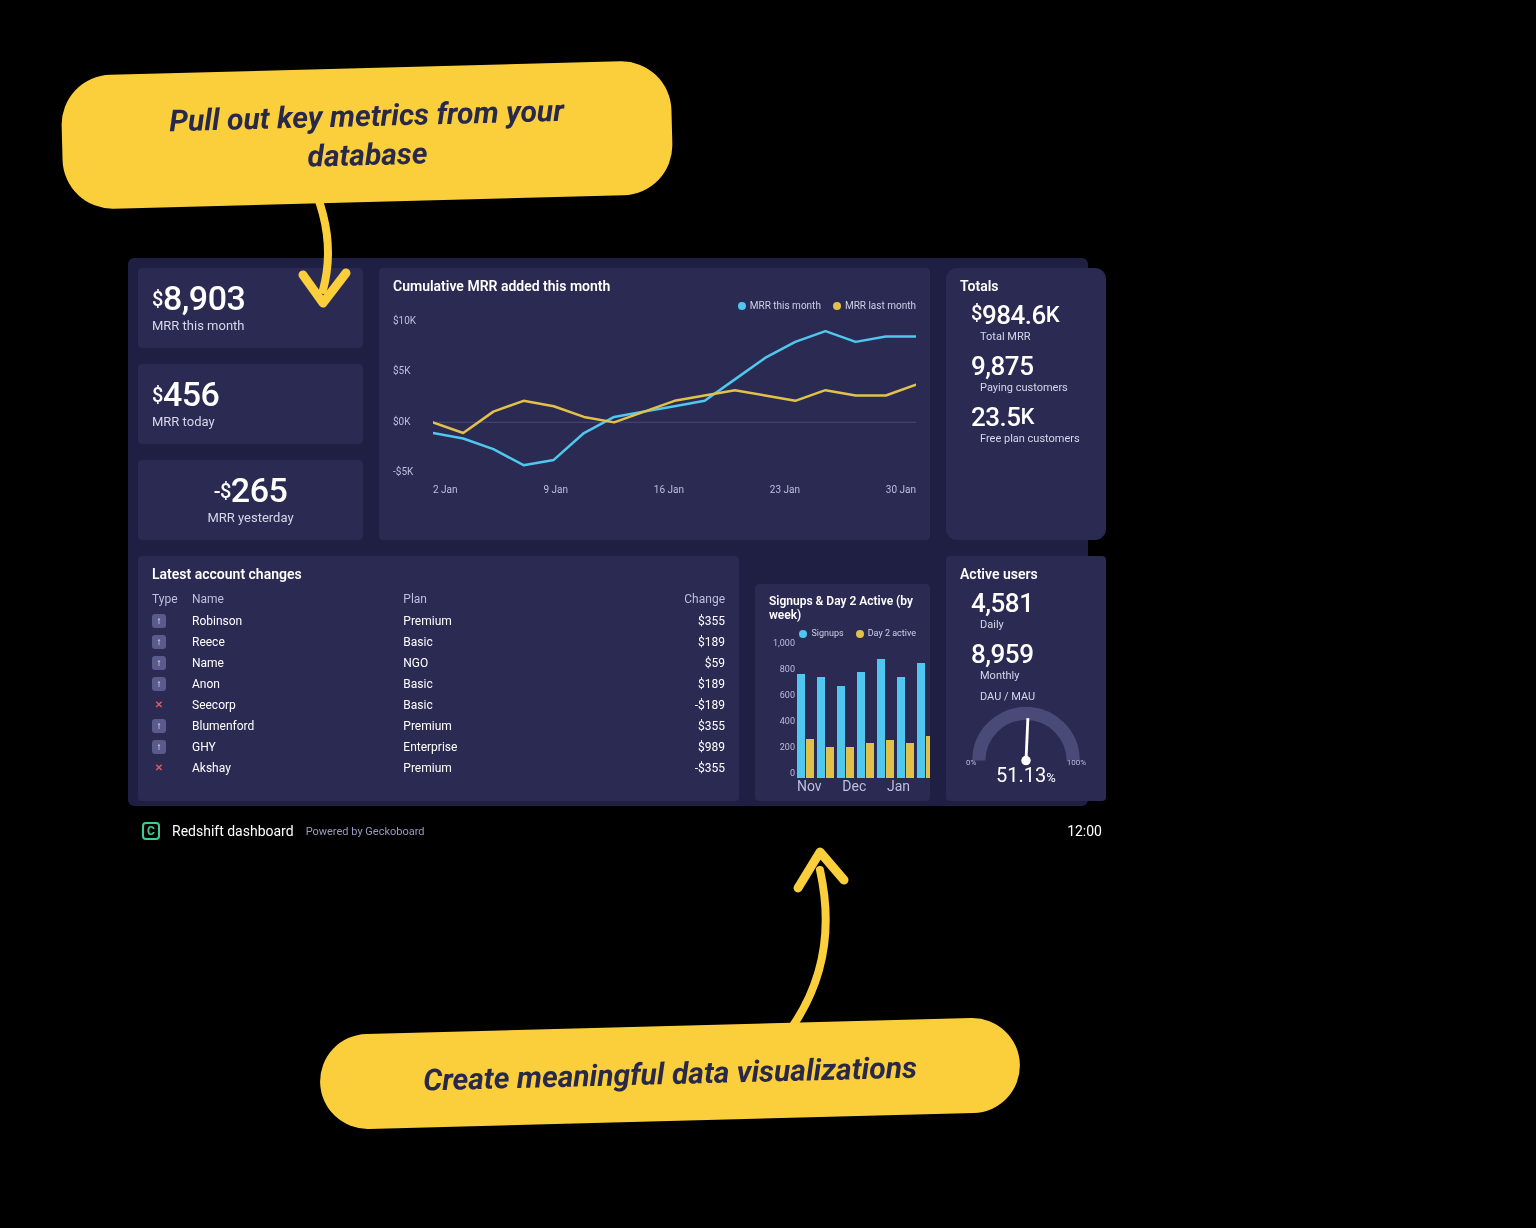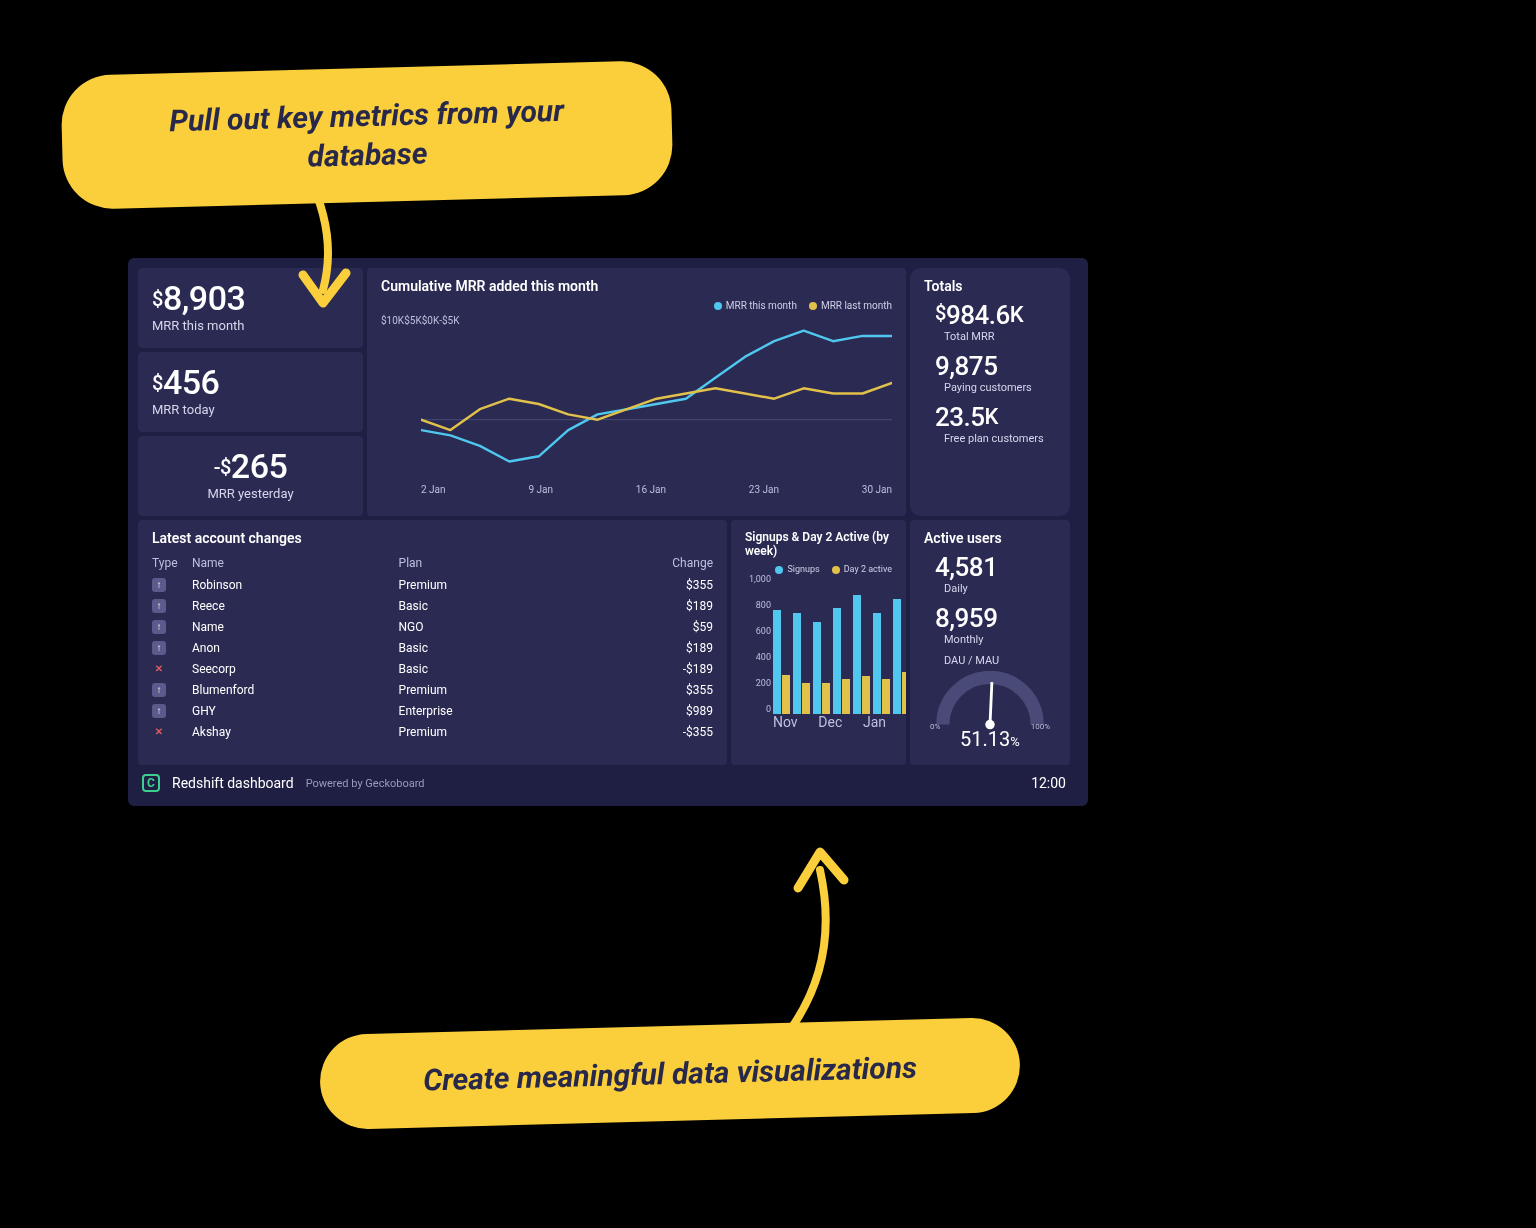--- a/index.html
+++ b/index.html
@@ -49,21 +49,21 @@
     top: 258px;
     left: 128px;
     width: 960px;
     height: 548px;
     background: var(--panel-dark);
     border-radius: 6px;
     padding: 10px;
     display: grid;
     grid-template-columns: 225px 360px 175px 160px;
     grid-template-rows: 80px 80px 80px 245px 28px;
-    gap: 4px;
+    gap: 16px;
     font-size: 13px;
   }
 
   .tile {
     background: var(--panel);
     border-radius: 4px;
     padding: 10px 14px;
     overflow: hidden;
   }
   .tile .big { font-size: 34px; font-weight: 500; letter-spacing: -0.5px; white-space: nowrap; }
@@ -72,21 +72,21 @@
   .tile .lbl { font-size: 13px; color: #d6d6ec; margin-top: 0px; }
   .tile .title { font-size: 14px; font-weight: 600; margin-bottom: 6px; }
 
   
   #m1 { grid-column: 1; grid-row: 1; }
   #m2 { grid-column: 1; grid-row: 2; }
   #m3 { grid-column: 1; grid-row: 3; text-align: center; }
   #chart-line { grid-column: 2 / span 2; grid-row: 1 / span 3; }
   #totals { grid-column: 4; grid-row: 1 / span 3; border-radius: 11px; }
   #table { grid-column: 1 / span 2; grid-row: 4; }
-  #chart-bars { grid-column: 3; grid-row: 4; }
+  #chart-bars { grid-column: 3; grid-row: 4; margin-top: 28px; }
   #active { grid-column: 4; grid-row: 4; }
   #footer {
     grid-column: 1 / span 4; grid-row: 5;
     display: flex; align-items: center; gap: 12px;
     padding: 0 4px; font-size: 14px;
   }
 
   
   .stack .big { font-size: 26px; margin-left: 11px; }
   .stack .row { margin-bottom: 8px; }
@@ -126,21 +126,21 @@
   
   .bars-area { display:flex; align-items:flex-end; height:140px; gap:3px; padding-left:28px; position:relative; }
   .bar-pair { display:flex; align-items:flex-end; gap:1px; }
   .bar { width:8px; }
   .bar.cy { background: var(--cyan); }
   .bar.go { background: var(--gold); }
   .y-axis-bars { position:absolute; left:0; top:0; bottom:0; width:26px; display:flex; flex-direction:column; justify-content:space-between; text-align:right; font-size:9px; color:#bfbfe0; }
 
   
   .line-area { position:relative; height:180px; margin-top:4px; }
-  .y-axis-line { position:absolute; left:0; top:0; bottom:18px; width:36px; display:flex; flex-direction:row; justify-content:space-between; text-align:left; font-size:10px; color:#bfbfe0; }
+  .y-axis-line { position:absolute; left:0; top:0; bottom:18px; width:36px; display:flex; flex-direction:column; justify-content:space-between; text-align:left; font-size:10px; color:#bfbfe0; }
   .line-svg { position:absolute; left:40px; right:0; top:0; bottom:18px; }
   .line-x { position:absolute; left:40px; right:0; bottom:0; display:flex; justify-content:space-between; font-size:10px; color:#bfbfe0;margin-top:30px; }
 </style>
 </head>
 <body>
 
 <div id="callout-top" class="callout">Pull out key metrics from your database</div>
 <svg class="arrow" style="top:175px; left:278px;" width="90" height="150" viewBox="0 0 90 150">
   <path d="M30 0 Q60 60 45 115" stroke="#fbcf3b" stroke-width="8" fill="none" stroke-linecap="round"></path>
   <path d="M25 100 L45 128 L68 98" stroke="#fbcf3b" stroke-width="9" fill="none" stroke-linecap="round" stroke-linejoin="round"></path>

